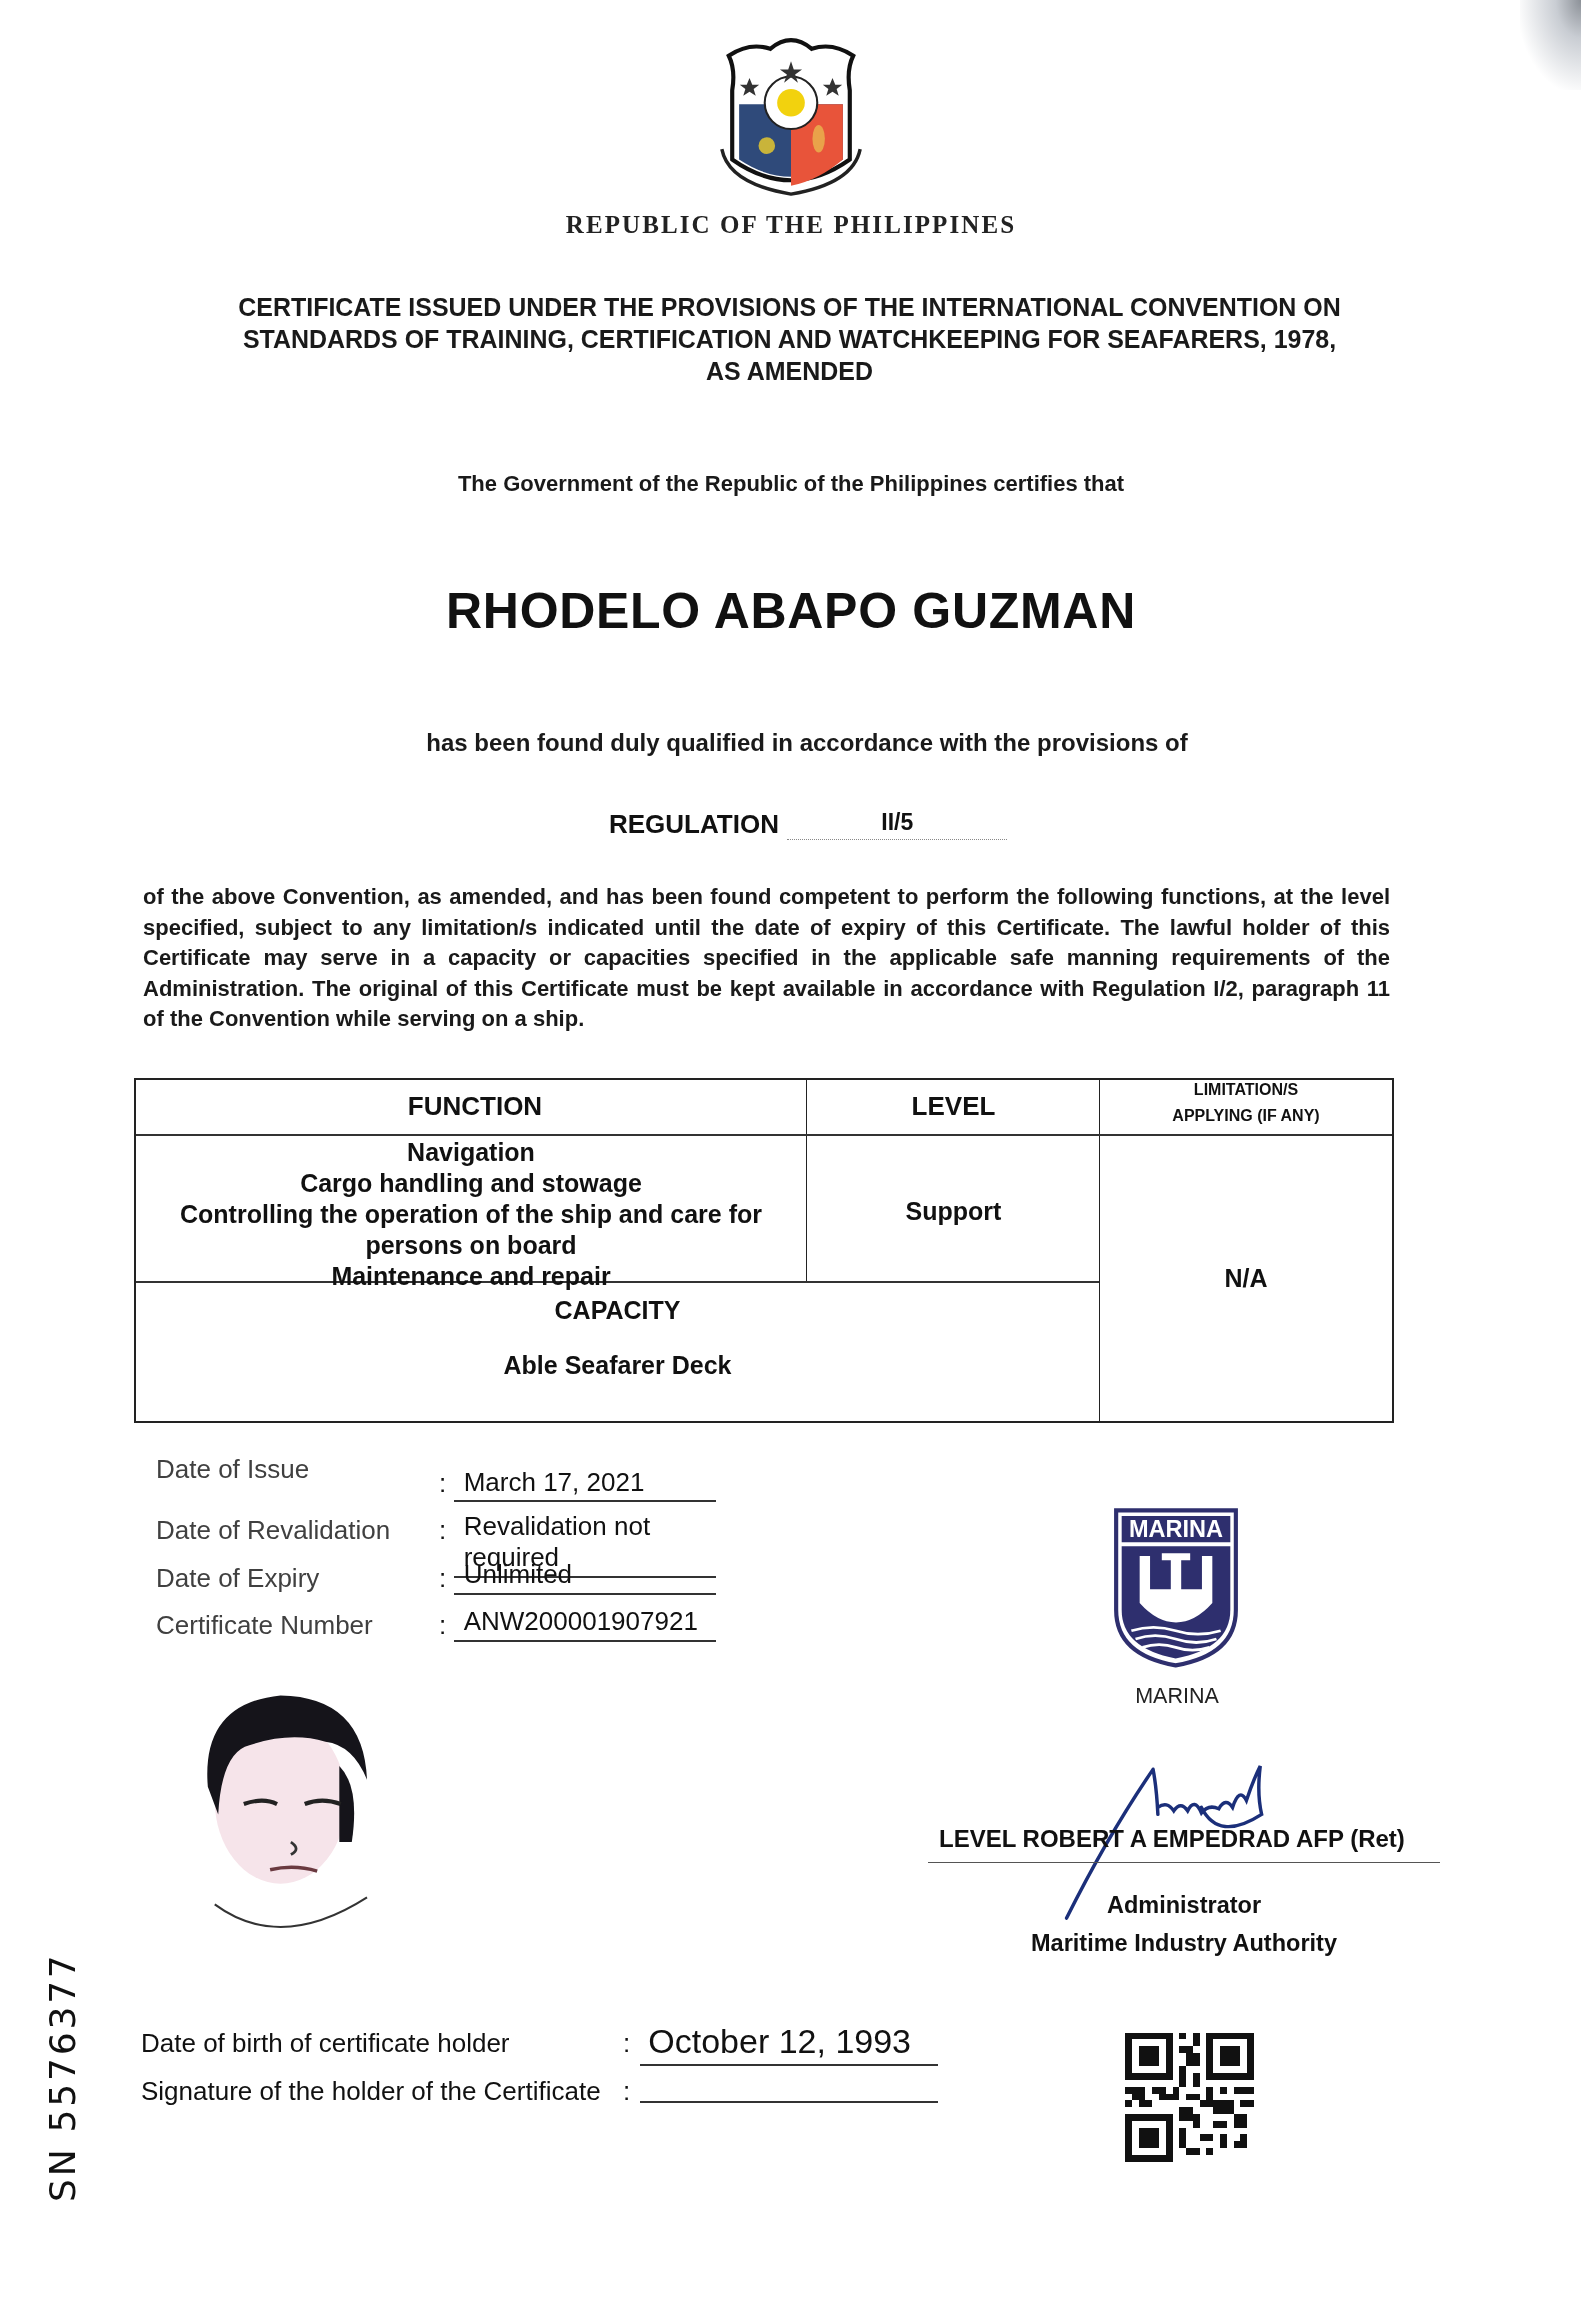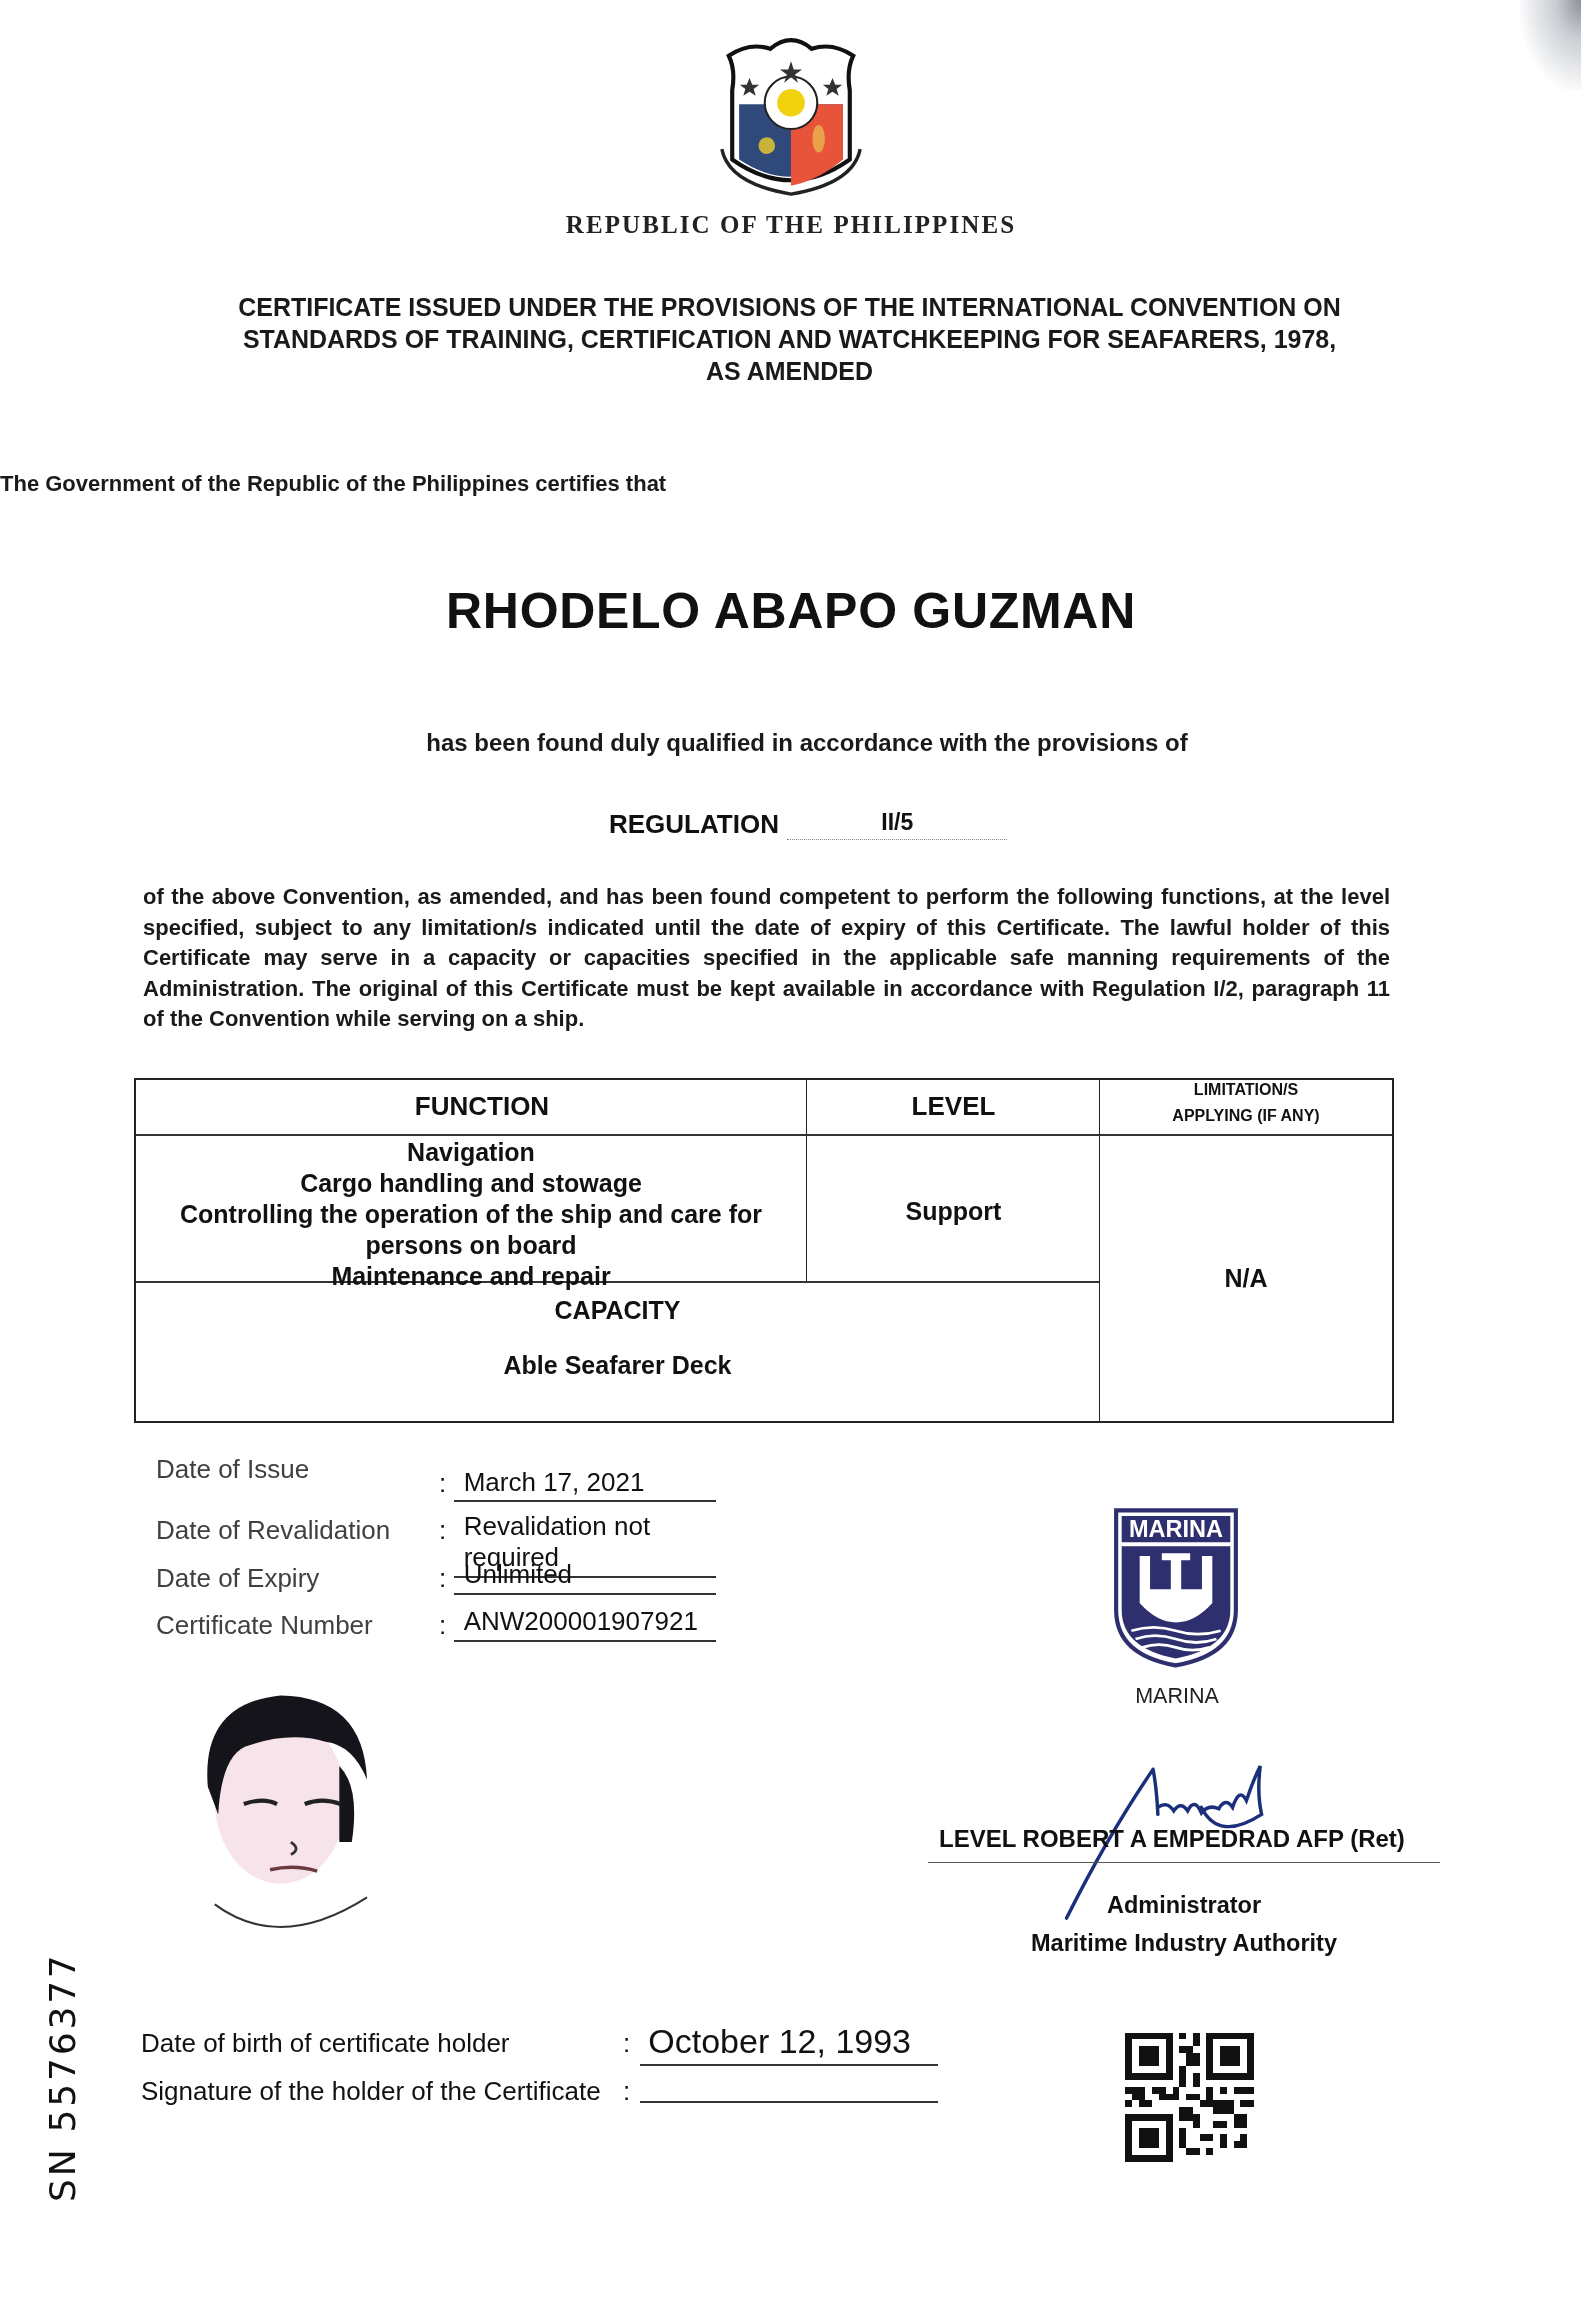--- a/index.html
+++ b/index.html
@@ -18,21 +18,21 @@
       left: 0; width: 1582px; top: 211px; text-align: center;
       font-size: 25px; font-weight: bold; letter-spacing: 2.1px; color: #222;
       font-family: "Liberation Serif", serif;
     }
     .cert-title {
       left: 208px; width: 1163px; top: 291px; text-align: center;
       font-size: 26px; font-weight: bold; line-height: 32px; color: #1a1a1a;
       transform: scaleX(0.96);
     }
     .gov-line {
-      left: 0; width: 1582px; top: 471px; 
+      left: 0; width: 1582px; top: 471px; text-align: center;
       font-size: 22px; font-weight: bold; color: #1a1a1a;
     }
     .holder-name {
       left: 0; width: 1582px; top: 582px; text-align: center;
       font-size: 50px; font-weight: bold; color: #111; letter-spacing: 0.7px;
     }
     .qualified {
       left: 16px; width: 1582px; top: 729px; text-align: center;
       font-size: 24px; font-weight: bold; color: #1a1a1a;
     }
@@ -123,21 +123,21 @@
 </div>
 
 <div class="abs body-para">of the above Convention, as amended, and has been found competent to perform the following functions, at the level specified, subject to any limitation/s indicated until the date of expiry of this Certificate. The lawful holder of this Certificate may serve in a capacity or capacities specified in the applicable safe manning requirements of the Administration. The original of this Certificate must be kept available in accordance with Regulation I/2, paragraph 11 of the Convention while serving on a ship.</div>
 
 <div class="abs func-table">
   <div class="vline" style="left:670px; top:0; height:202px;"></div>
   <div class="vline" style="left:963px; top:0; height:341px;"></div>
   <div class="hline" style="left:0; top:54px; width:1256px;"></div>
   <div class="hline" style="left:0; top:201px; width:963px;"></div>
 
-  <div class="cell th" style="left:11px; top:11px; width:670px;">FUNCTION</div>
+  <div class="cell th" style="left:4px; top:11px; width:670px;">FUNCTION</div>
   <div class="cell th" style="left:672px; top:11px; width:291px;">LEVEL</div>
   <div class="cell" style="left:964px; top:-2.8px; width:292px; font-size:16px; line-height:26px;">
     <div>LIMITATION/S</div>
     <div>APPLYING (IF ANY)</div>
   </div>
 
   <div class="cell td" style="left:0; top:57px; width:670px;">
     <div>Navigation</div>
     <div>Cargo handling and stowage</div>
     <div>Controlling the operation of the ship and care for</div>

